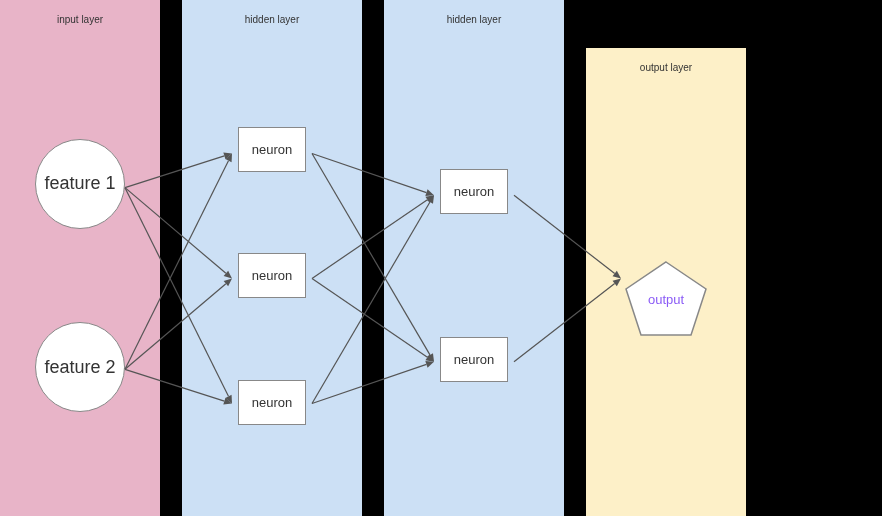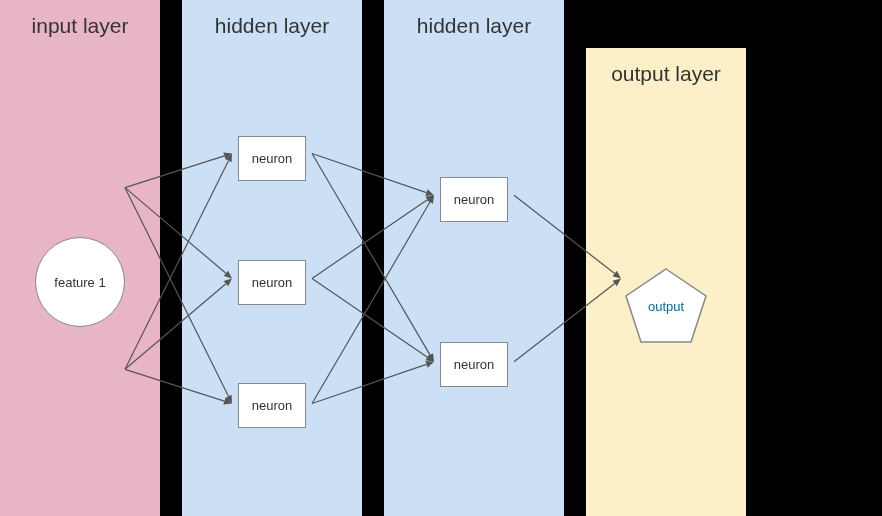--- a/index.html
+++ b/index.html
@@ -18,21 +18,21 @@
       width: 882px;
       position: relative;
     }
     .layer {
       display: flex;
       flex-direction: column;
       align-items: center;
       position: relative;
     }
     .layer-title {
-      font-size: 21px;
+      font-size: 10px;
       color: #333;
       margin-top: 14px;
       margin-bottom: 10px;
       text-align: center;
       white-space: nowrap;
     }
     .layer-input {
       background: #e8b4c8;
       width: 160px;
     }
@@ -67,21 +67,21 @@
     
     .input-node {
       width: 90px;
       height: 90px;
       border-radius: 50%;
       background: #fff;
       border: 1.5px solid #888;
       display: flex;
       align-items: center;
       justify-content: center;
-      font-size: 13px;
+      font-size: 18px;
       color: #333;
     }
     
     .hidden-node {
       width: 68px;
       height: 45px;
       background: #fff;
       border: 1.5px solid #888;
       display: flex;
       align-items: center;
@@ -103,21 +103,21 @@
       align-items: center;
       justify-content: center;
     }
     .pentagon svg {
       width: 90px;
       height: 85px;
     }
     .pentagon-label {
       position: absolute;
       font-size: 13px;
-      color: #0369a1;
+      color: #8b5cf6;
       text-align: center;
     }
     
     .arrows-svg {
       position: absolute;
       top: 0;
       left: 0;
       width: 882px;
       height: 516px;
       pointer-events: none;
@@ -126,20 +126,23 @@
 </head>
 <body>
 
 <div class="diagram-container">
 
   <div class="layer layer-input">
     <div class="layer-title">input layer</div>
     <div class="nodes-area">
       <div class="input-node" id="in0">
         <span>feature 1</span>
+      </div>
+      <div class="input-node" id="in1">
+        <span>feature 2</span>
       </div>
     </div>
   </div>
 
   <div class="gap"></div>
 
   <div class="layer layer-hidden1">
     <div class="layer-title">hidden layer</div>
     <div class="nodes-area">
       <div class="hidden-node" id="h1n0">

